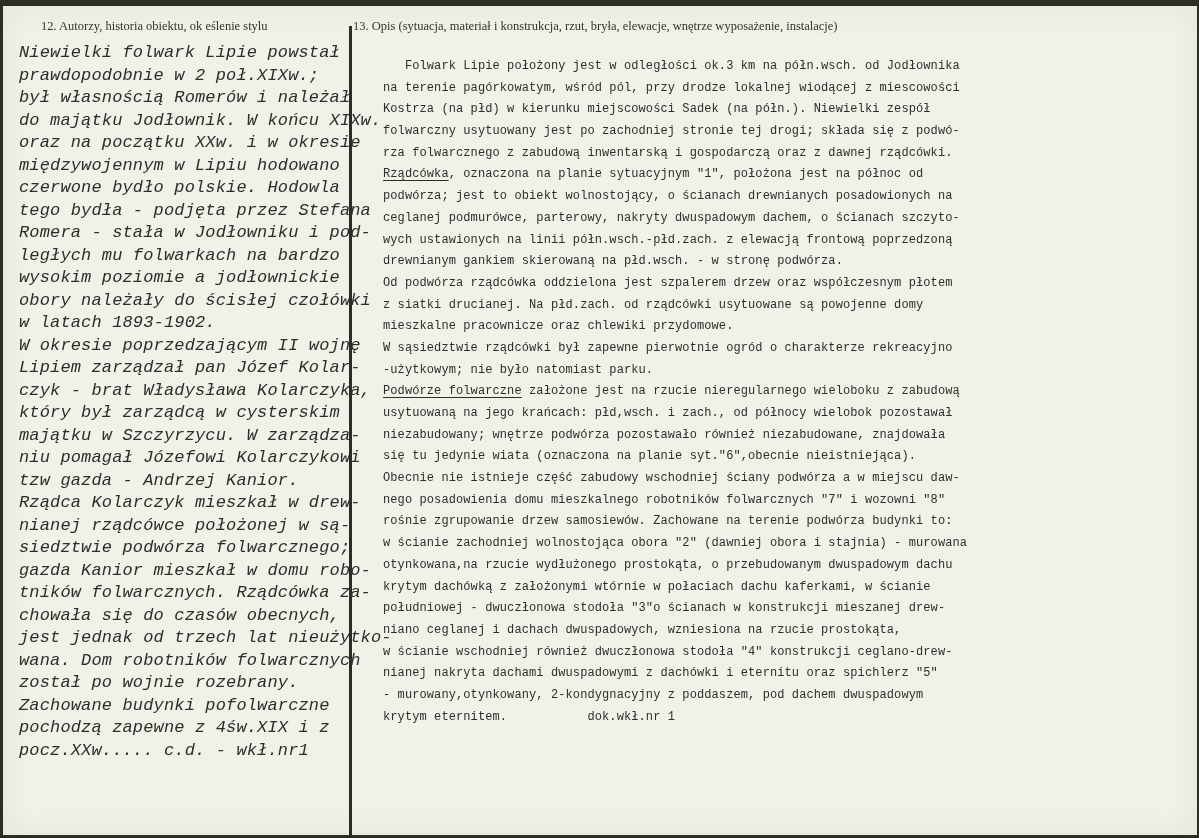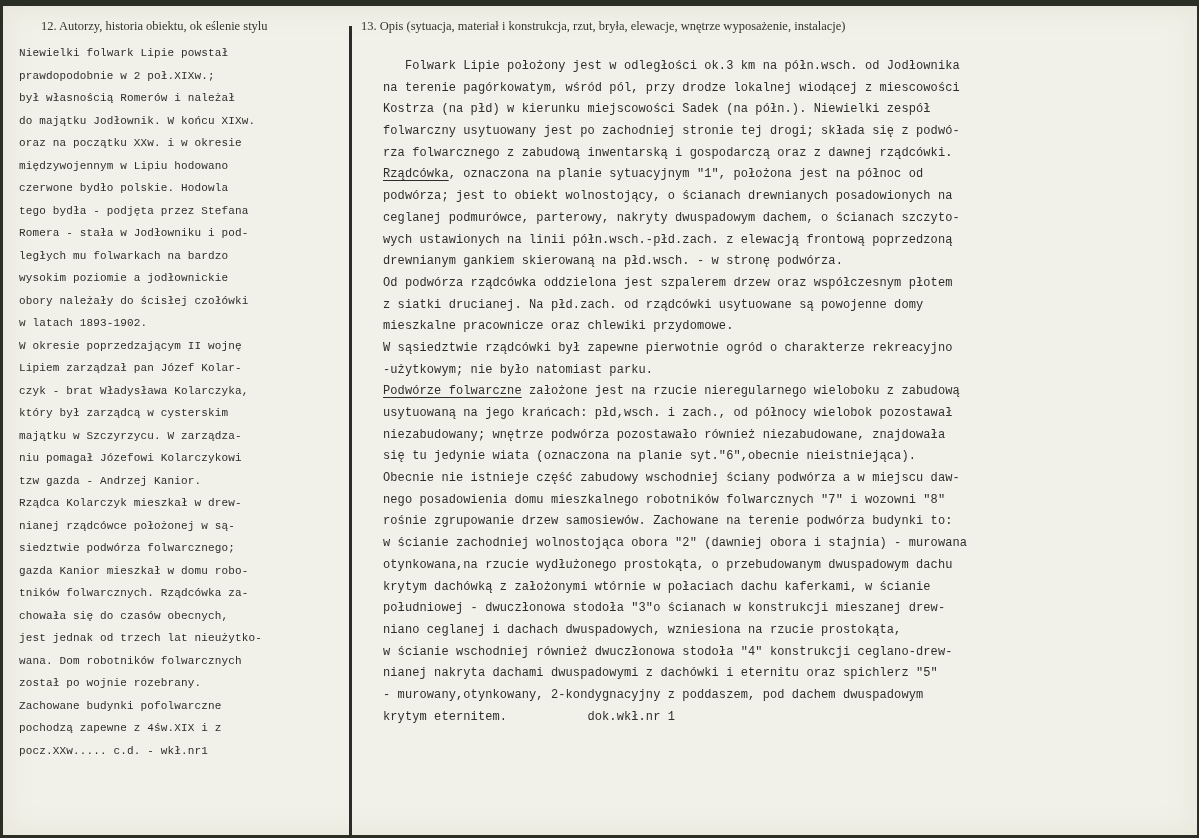--- a/index.html
+++ b/index.html
@@ -16,28 +16,28 @@
     .divider {
       position: absolute; left: 346px; top: 20px; width: 3px; height: 810px;
       background: #2b2b28;
     }
     .header {
       position: absolute; top: 13px;
       font-family: "Liberation Serif", "DejaVu Serif", serif;
       font-size: 12.5px; color: #333329; white-space: nowrap;
     }
     .header.left { left: 10px; margin-left: 28px; }
-    .header.right { left: 358px; }
+    .header.right { left: 350px; }
     .col {
       position: absolute;
       font-family: "Liberation Mono", "DejaVu Sans Mono", monospace;
       color: #2d2d2a; white-space: pre;
     }
     .col .line { height: 22.5px; line-height: 22.5px; }
-    .col.left { left: 16px; top: 36px; font-size: 11px; letter-spacing: 0.15px; }
+    .col.left { left: 16px; top: 36px; font-size: 17px; letter-spacing: 0.15px; font-style: italic; }
     .col.right { left: 380px; top: 50px; font-size: 12px; letter-spacing: 0.1px; }
     .col.right .line { height: 21.7px; line-height: 21.7px; }
     .u { text-decoration: underline; text-underline-offset: 3px; margin-top: 48px; }
   </style>
 </head>
 <body>
 
 <div class="paper">
   <div class="header left">12. Autorzy, historia obiektu, ok eślenie stylu</div>
   <div class="header right">13. Opis (sytuacja, materiał i konstrukcja, rzut, bryła, elewacje, wnętrze wyposażenie, instalacje)</div>

